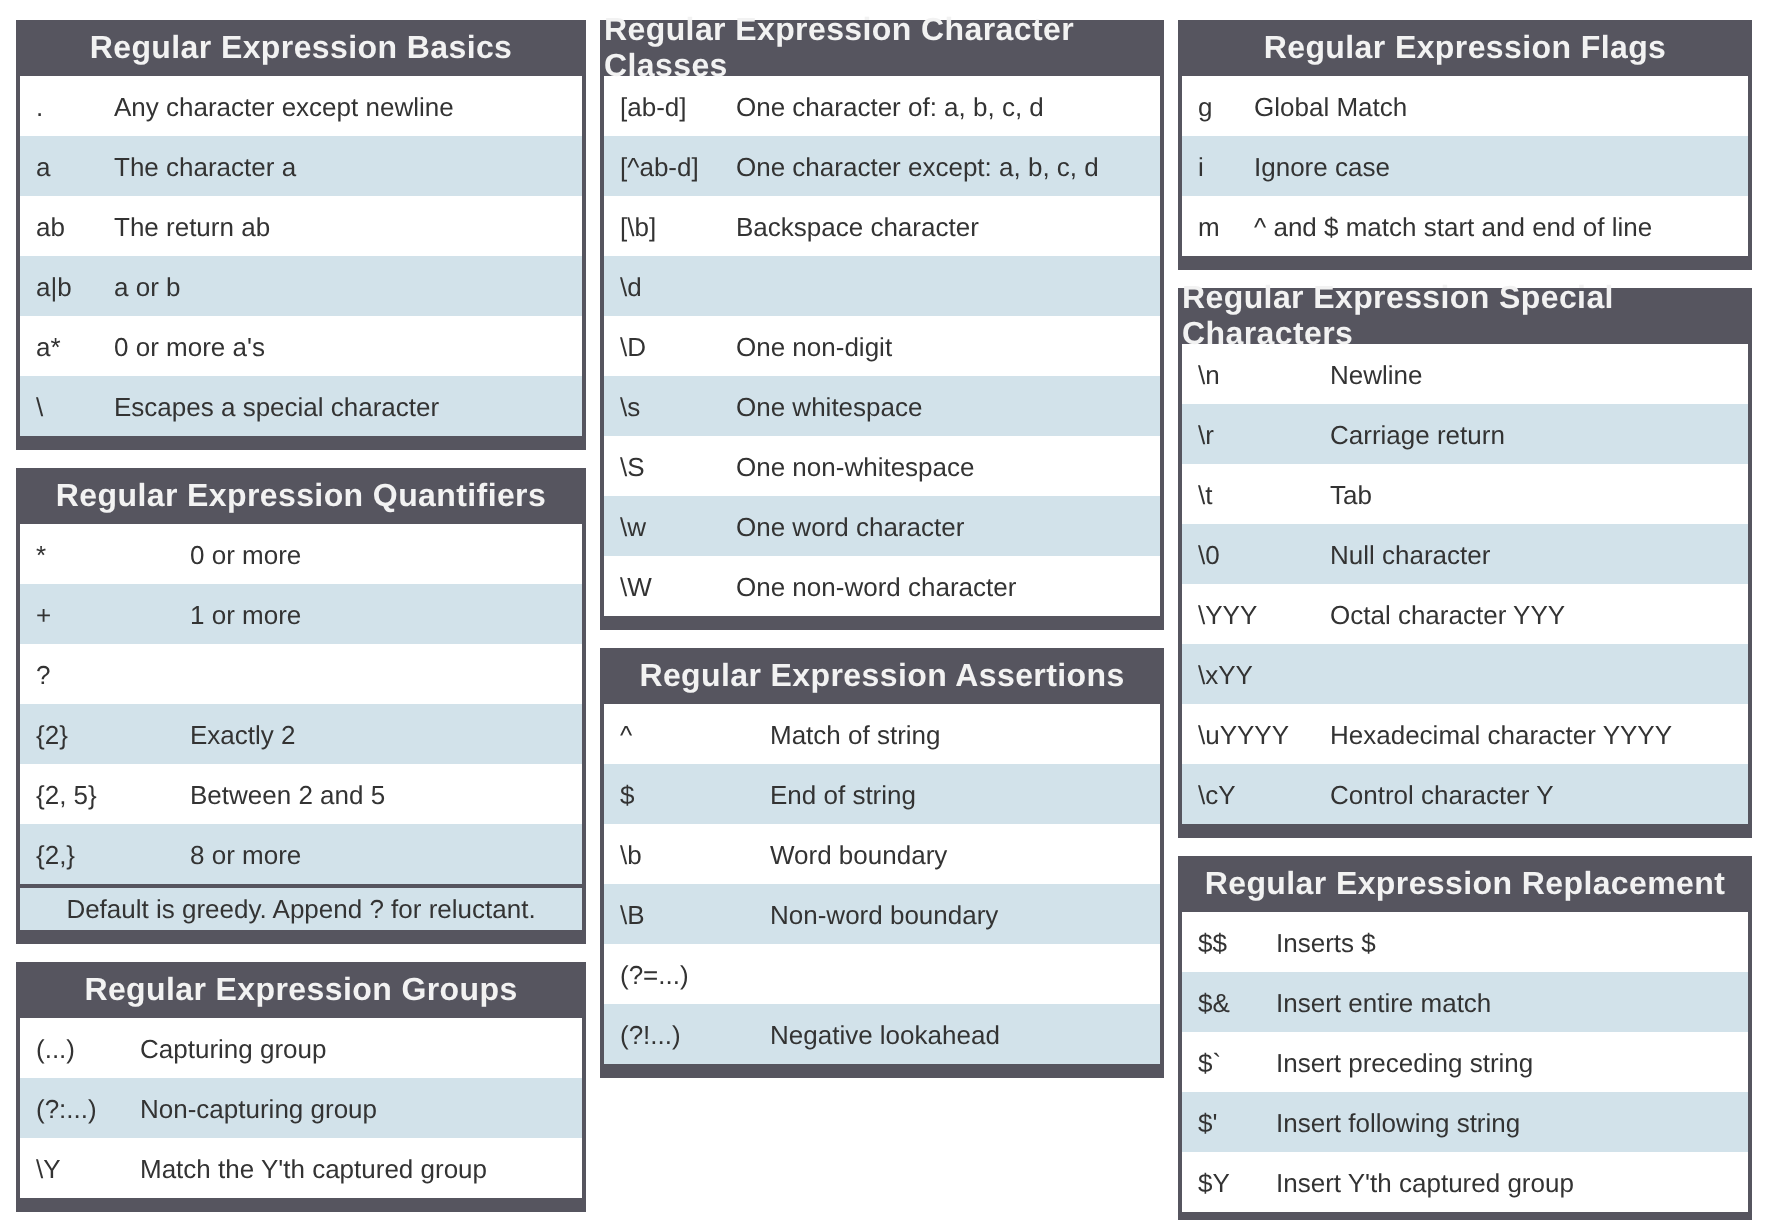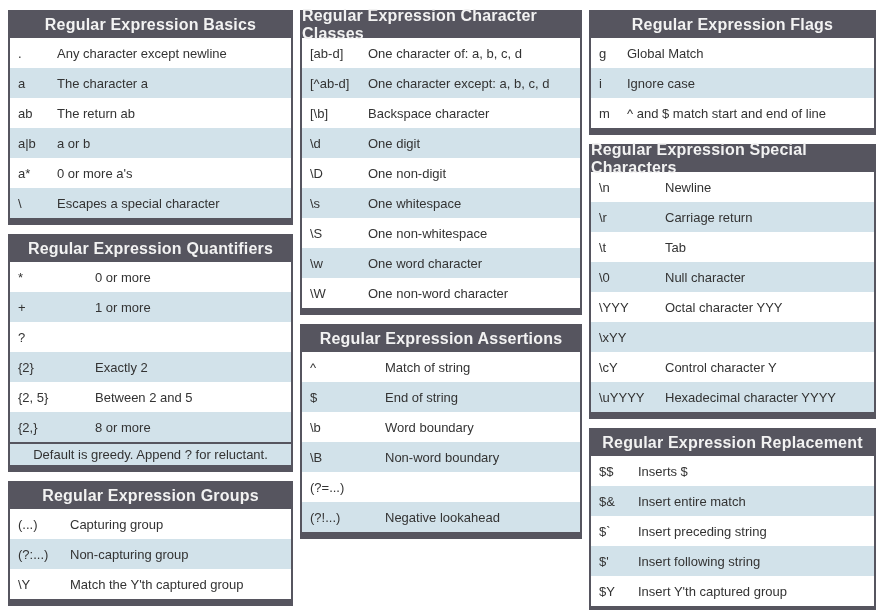--- a/index.html
+++ b/index.html
@@ -146,21 +146,20 @@
           <div class="rt-row">
             <span class="rt-sym">[^ab-d]</span>
             <span class="rt-desc">One character except: a, b, c, d</span>
           </div>
           <div class="rt-row">
             <span class="rt-sym">[\b]</span>
             <span class="rt-desc">Backspace character</span>
           </div>
           <div class="rt-row">
             <span class="rt-sym">\d</span>
-            <span class="rt-desc">One digit</span>
           </div>
           <div class="rt-row">
             <span class="rt-sym">\D</span>
             <span class="rt-desc">One non-digit</span>
           </div>
           <div class="rt-row">
             <span class="rt-sym">\s</span>
             <span class="rt-desc">One whitespace</span>
           </div>
           <div class="rt-row">
@@ -245,27 +244,27 @@
             <span class="rt-desc">Null character</span>
           </div>
           <div class="rt-row">
             <span class="rt-sym">\YYY</span>
             <span class="rt-desc">Octal character YYY</span>
           </div>
           <div class="rt-row">
             <span class="rt-sym">\xYY</span>
           </div>
           <div class="rt-row">
+            <span class="rt-sym">\uYYYY</span>
+            <span class="rt-desc">Hexadecimal character YYYY</span>
+          </div>
+          <div class="rt-row">
             <span class="rt-sym">\cY</span>
             <span class="rt-desc">Control character Y</span>
           </div>
-          <div class="rt-row">
-            <span class="rt-sym">\uYYYY</span>
-            <span class="rt-desc">Hexadecimal character YYYY</span>
-          </div>
         </div>
     </section>
     <section class="rtable t-replacement">
       <div class="rt-head">Regular Expression Replacement</div>
       <div class="rt-rows">
           <div class="rt-row">
             <span class="rt-sym">$$</span>
             <span class="rt-desc">Inserts $</span>
           </div>
           <div class="rt-row">

